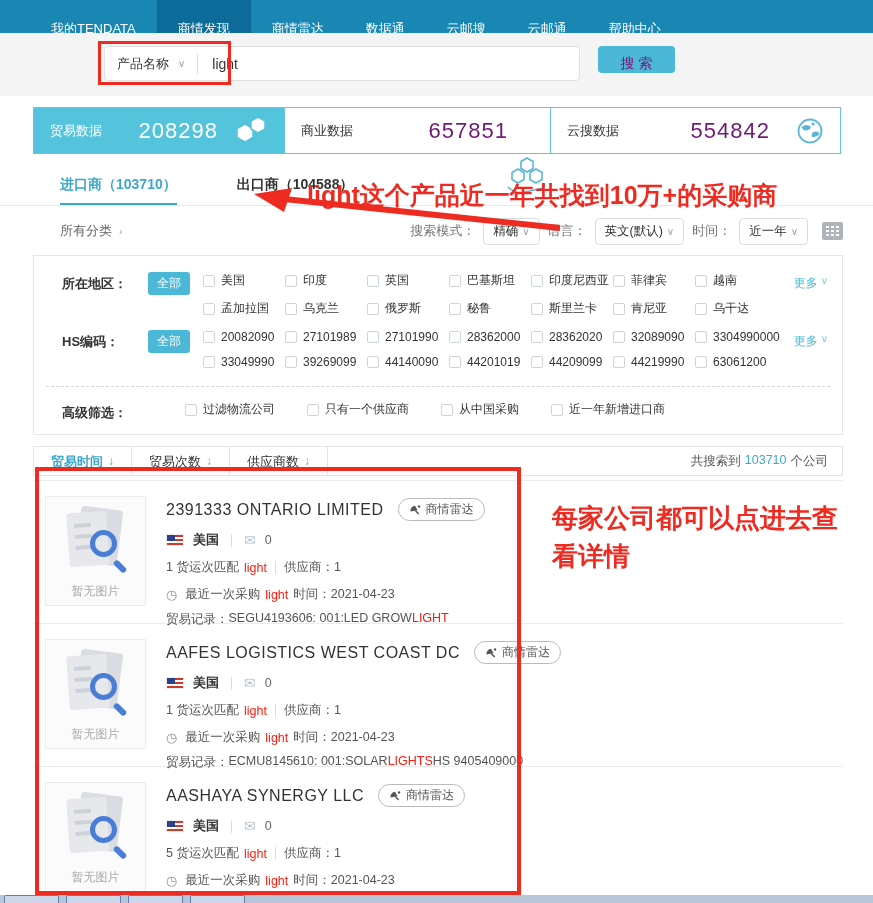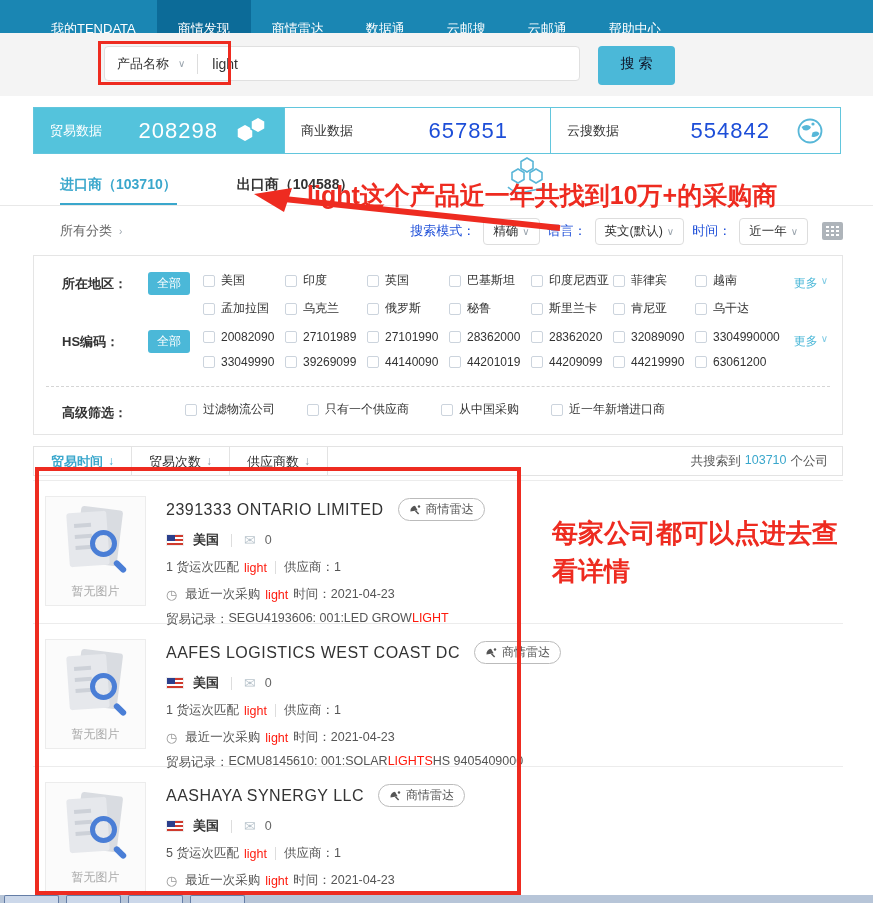--- a/index.html
+++ b/index.html
@@ -14,47 +14,47 @@
 
   
   .search-area { height:63px; background:#f4f4f4; position:relative; }
   .search-box { position:absolute; left:104px; top:13px; width:476px; height:35px;
     background:#fff; border:1px solid #e0e0e0; border-radius:4px; display:flex; align-items:center; }
   .cat { display:flex; align-items:center; gap:9px; padding:0 12px; font-size:13px; color:#333; height:100%; }
   .caret { color:#9aa4ad; font-size:10px; }
   .vdiv { width:1px; height:20px; background:#ddd; }
   .search-input { border:none; outline:none; flex:1; padding-left:14px; font-size:14px; color:#333;
     font-family:"Liberation Sans", sans-serif; background:transparent; }
-  .search-btn { position:absolute; left:598px; top:13px; width:77px; height:39px; background:#4bb8d8;
-    border-radius:4px; color:#0f172a; font-size:14px; text-align:center; line-height:35px; cursor:pointer; }
+  .search-btn { position:absolute; left:598px; top:13px; width:77px; height:27px; background:#4bb8d8;
+    border-radius:4px; color:#701a75; font-size:14px; text-align:center; line-height:35px; cursor:pointer; }
 
   
   .stats { margin:11px 32px 0 33px; height:47px; border:1px solid #62c6dd; display:flex; }
   .stat { display:flex; align-items:center; padding:0 16px; }
   .stat-1 { width:250px; background:#54c3dc; color:#fff; }
   .stat-2 { width:266px; border-left:1px solid #62c6dd; }
   .stat-3 { flex:1; border-left:1px solid #62c6dd; }
   .stat-label { font-size:13px; }
   .stat-1 .stat-label { color:#fff; }
   .stat-value { font-size:22px; margin-left:auto; letter-spacing:1px; }
-  .stat-2 .stat-value, .stat-3 .stat-value { color:#1d4ed8; margin-right:26px;text-align:center; }
+  .stat-2 .stat-value, .stat-3 .stat-value { color:#701a75; margin-right:26px;text-align:center; }
   .stat-1 .stat-value { margin-right:14px; }
   .stat-icon { flex:none; display:flex; }
 
   
   .tabs-row { margin-top:10px; height:42px; background:#fff; border-bottom:1px solid #e8e8e8; display:flex; position:relative; }
   .tab { font-size:14px; font-weight:bold; margin-left:60px; padding-top:12px; cursor:pointer; }
   .tab.active { color:#3aa7cc; border-bottom:2px solid #3aa7cc; }
   .tab.plain { color:#333; }
 
   
   .filter-header { margin-top:8px; height:34px; display:flex; align-items:center; }
   .breadcrumb { margin-left:60px; font-size:13px; color:#666; display:flex; gap:7px; align-items:center; cursor:pointer; }
   .fh-right { margin-left:auto; display:flex; align-items:center; gap:8px; padding-right:30px; }
-  .fh-label { font-size:13px; color:#1d4ed8;text-align:center; }
+  .fh-label { font-size:13px; color:#737373;text-align:center; }
   .sel { border:1px solid #ddd; border-radius:4px; height:27px; display:flex; align-items:center;
     padding:0 9px; gap:4px; font-size:12.5px; color:#333; background:#fff; cursor:pointer; white-space:nowrap; }
   .cal { width:21px; height:18px; background:#aeb4ba; border-radius:2px; position:relative; margin-left:6px; cursor:pointer; }
   .cal::before { content:""; position:absolute; left:4px; top:4px; width:3px; height:2px; background:#fff;
     box-shadow:5px 0 #fff,10px 0 #fff,0 4px #fff,5px 4px #fff,10px 4px #fff,0 8px #fff,5px 8px #fff,10px 8px #fff; }
 
   
   .filter-panel { margin:7px 30px 0 33px; border:1px solid #e5e5e5; padding:16px 0 10px; }
   .frow { display:flex; margin-bottom:2px; }
   .flabel { flex:none; width:74px; margin-left:28px; font-size:13px; font-weight:bold; color:#333; padding-top:3px; white-space:nowrap; }
@@ -104,21 +104,21 @@
   .ship-row, .time-row { margin-top:10px; display:flex; align-items:center; gap:5px; font-size:12.5px; color:#555; }
   .kw { color:#fe1a0d; }
   .clock { color:#999; font-size:13px; margin-right:3px; }
   .record-row { margin-top:8px; display:flex; font-size:12.5px; color:#555; white-space:nowrap; }
   .rec-red { color:#fe1a0d; }
 
   
   .ann-rect-search { position:absolute; left:98px; top:41px; width:133px; height:44px; border:3px solid #ee2b20; z-index:50; pointer-events:none; }
   .ann-rect-cards { position:absolute; left:35px; top:467px; width:486px; height:428px; border:4px solid #ee2b20; z-index:50; pointer-events:none; }
   .ann-top-note { position:absolute; left:307px; top:179px; font-size:25px; font-weight:bold; color:#ee2b20; z-index:51; white-space:nowrap; }
-  .ann-side-note { position:absolute; left:552px; top:514px; font-size:26px; font-weight:bold; color:#ee2b20; line-height:38px; z-index:51; }
+  .ann-side-note { position:absolute; left:552px; top:499px; font-size:26px; font-weight:bold; color:#ee2b20; line-height:38px; z-index:51; }
   .ann-arrow { position:absolute; left:252px; top:186px; z-index:51; pointer-events:none; }
   .hand-icon { position:absolute; left:503px; top:156px; z-index:40; }
 
   
   .bottom-strip { position:absolute; left:0; right:0; bottom:0; height:8px; background:#b7c5d8; z-index:60; display:flex; gap:7px; padding-left:4px; }
   .bstab { width:55px; height:8px; background:#ccd8ea; border:1px solid #647da6; border-bottom:none; border-radius:2px 2px 0 0; }
 </style>
 </head>
 <body>
 

